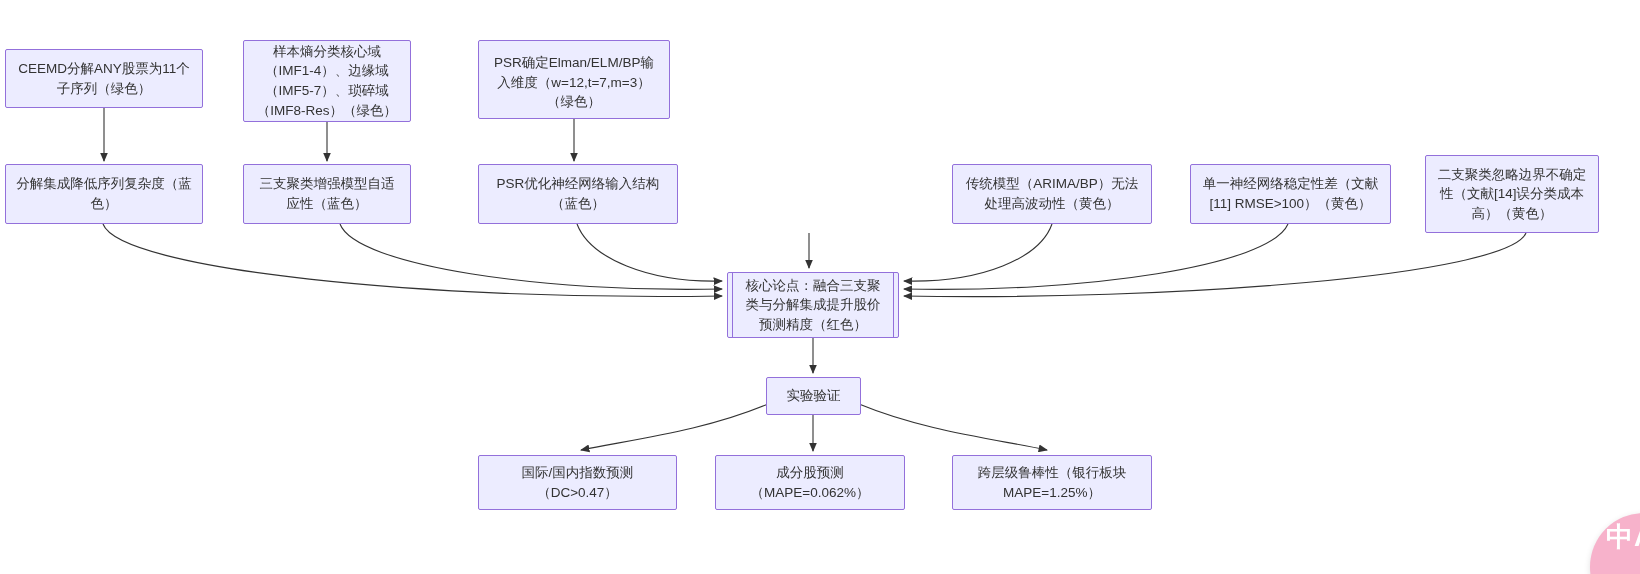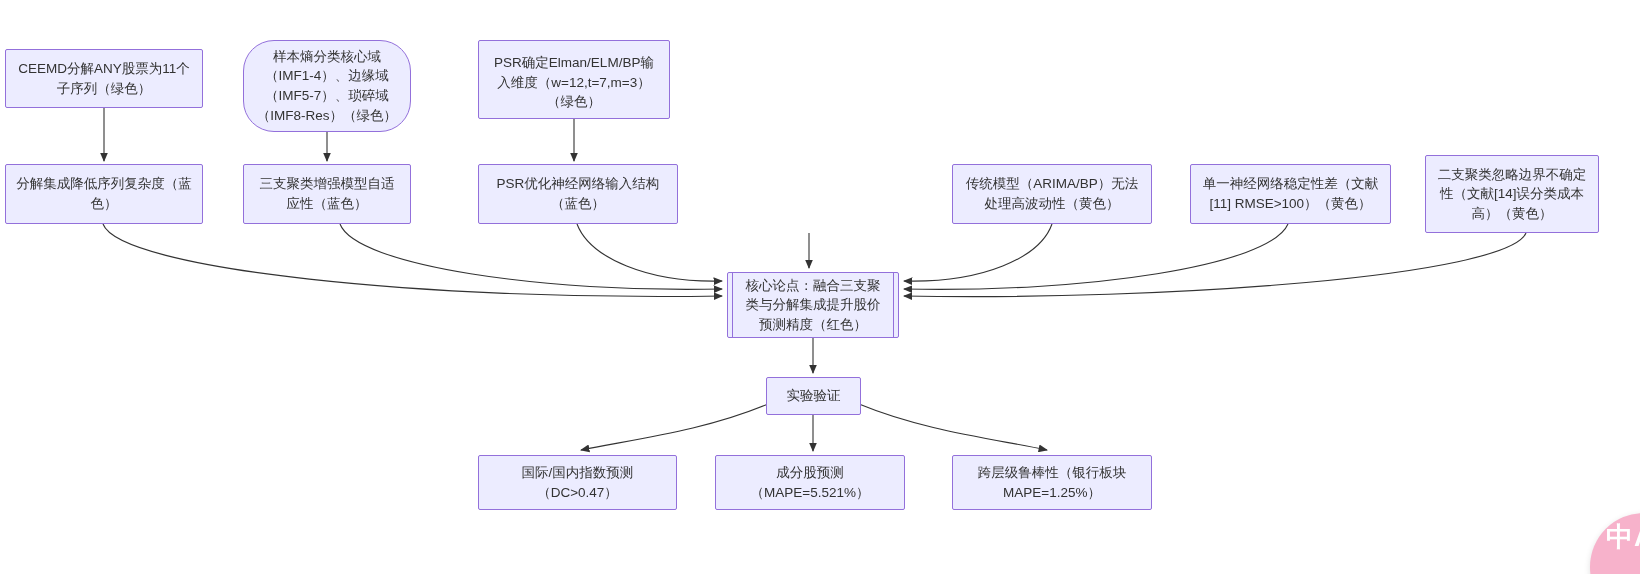--- a/index.html
+++ b/index.html
@@ -71,21 +71,21 @@
       <path d="M813,338 L813,373" marker-end="url(#arrow)"></path>
       <path d="M768,404 C706,430 642,438 581,450" marker-end="url(#arrow)"></path>
       <path d="M813,415 L813,451" marker-end="url(#arrow)"></path>
       <path d="M859,404 C922,430 988,438 1047,450" marker-end="url(#arrow)"></path>
     </g>
   </svg>
 
   <div class="node" style="left:5px;top:49px;width:198px;height:59px;justify-content:center;">
       <span>CEEMD分解ANY股票为11个子序列（绿色）</span>
     </div>
-  <div class="node" style="left:243px;top:40px;width:168px;height:92px;border-radius:31px;">
+  <div class="node" style="left:243px;top:40px;width:168px;height:82px;">
       <span>样本熵分类核心域（IMF1-4）、边缘域（IMF5-7）、琐碎域（IMF8-Res）（绿色）</span>
     </div>
   <div class="node" style="left:478px;top:40px;width:192px;height:79px;align-items:flex-end;">
       <span>PSR确定Elman/ELM/BP输入维度（w=12,t=7,m=3）（绿色）</span>
     </div>
 
   <div class="node" style="left:5px;top:164px;width:198px;height:60px;">
       <span>分解集成降低序列复杂度（蓝色）</span>
     </div>
   <div class="node" style="left:243px;top:164px;width:168px;height:60px;">
@@ -109,21 +109,21 @@
     </div>
 
   <div class="node" style="left:766px;top:377px;width:95px;height:38px;">
       <span>实验验证</span>
     </div>
 
   <div class="node" style="left:478px;top:455px;width:199px;height:55px;">
       <span>国际/国内指数预测（DC&gt;0.47）</span>
     </div>
   <div class="node" style="left:715px;top:455px;width:190px;height:55px;">
-      <span>成分股预测（MAPE=5.521%）</span>
+      <span>成分股预测（MAPE=0.062%）</span>
     </div>
   <div class="node" style="left:952px;top:455px;width:200px;height:55px;">
       <span>跨层级鲁棒性（银行板块MAPE=1.25%）</span>
     </div>
 
   <div class="translate-btn">
     <span class="glyph">中A</span>
   </div>
 
 </div>

